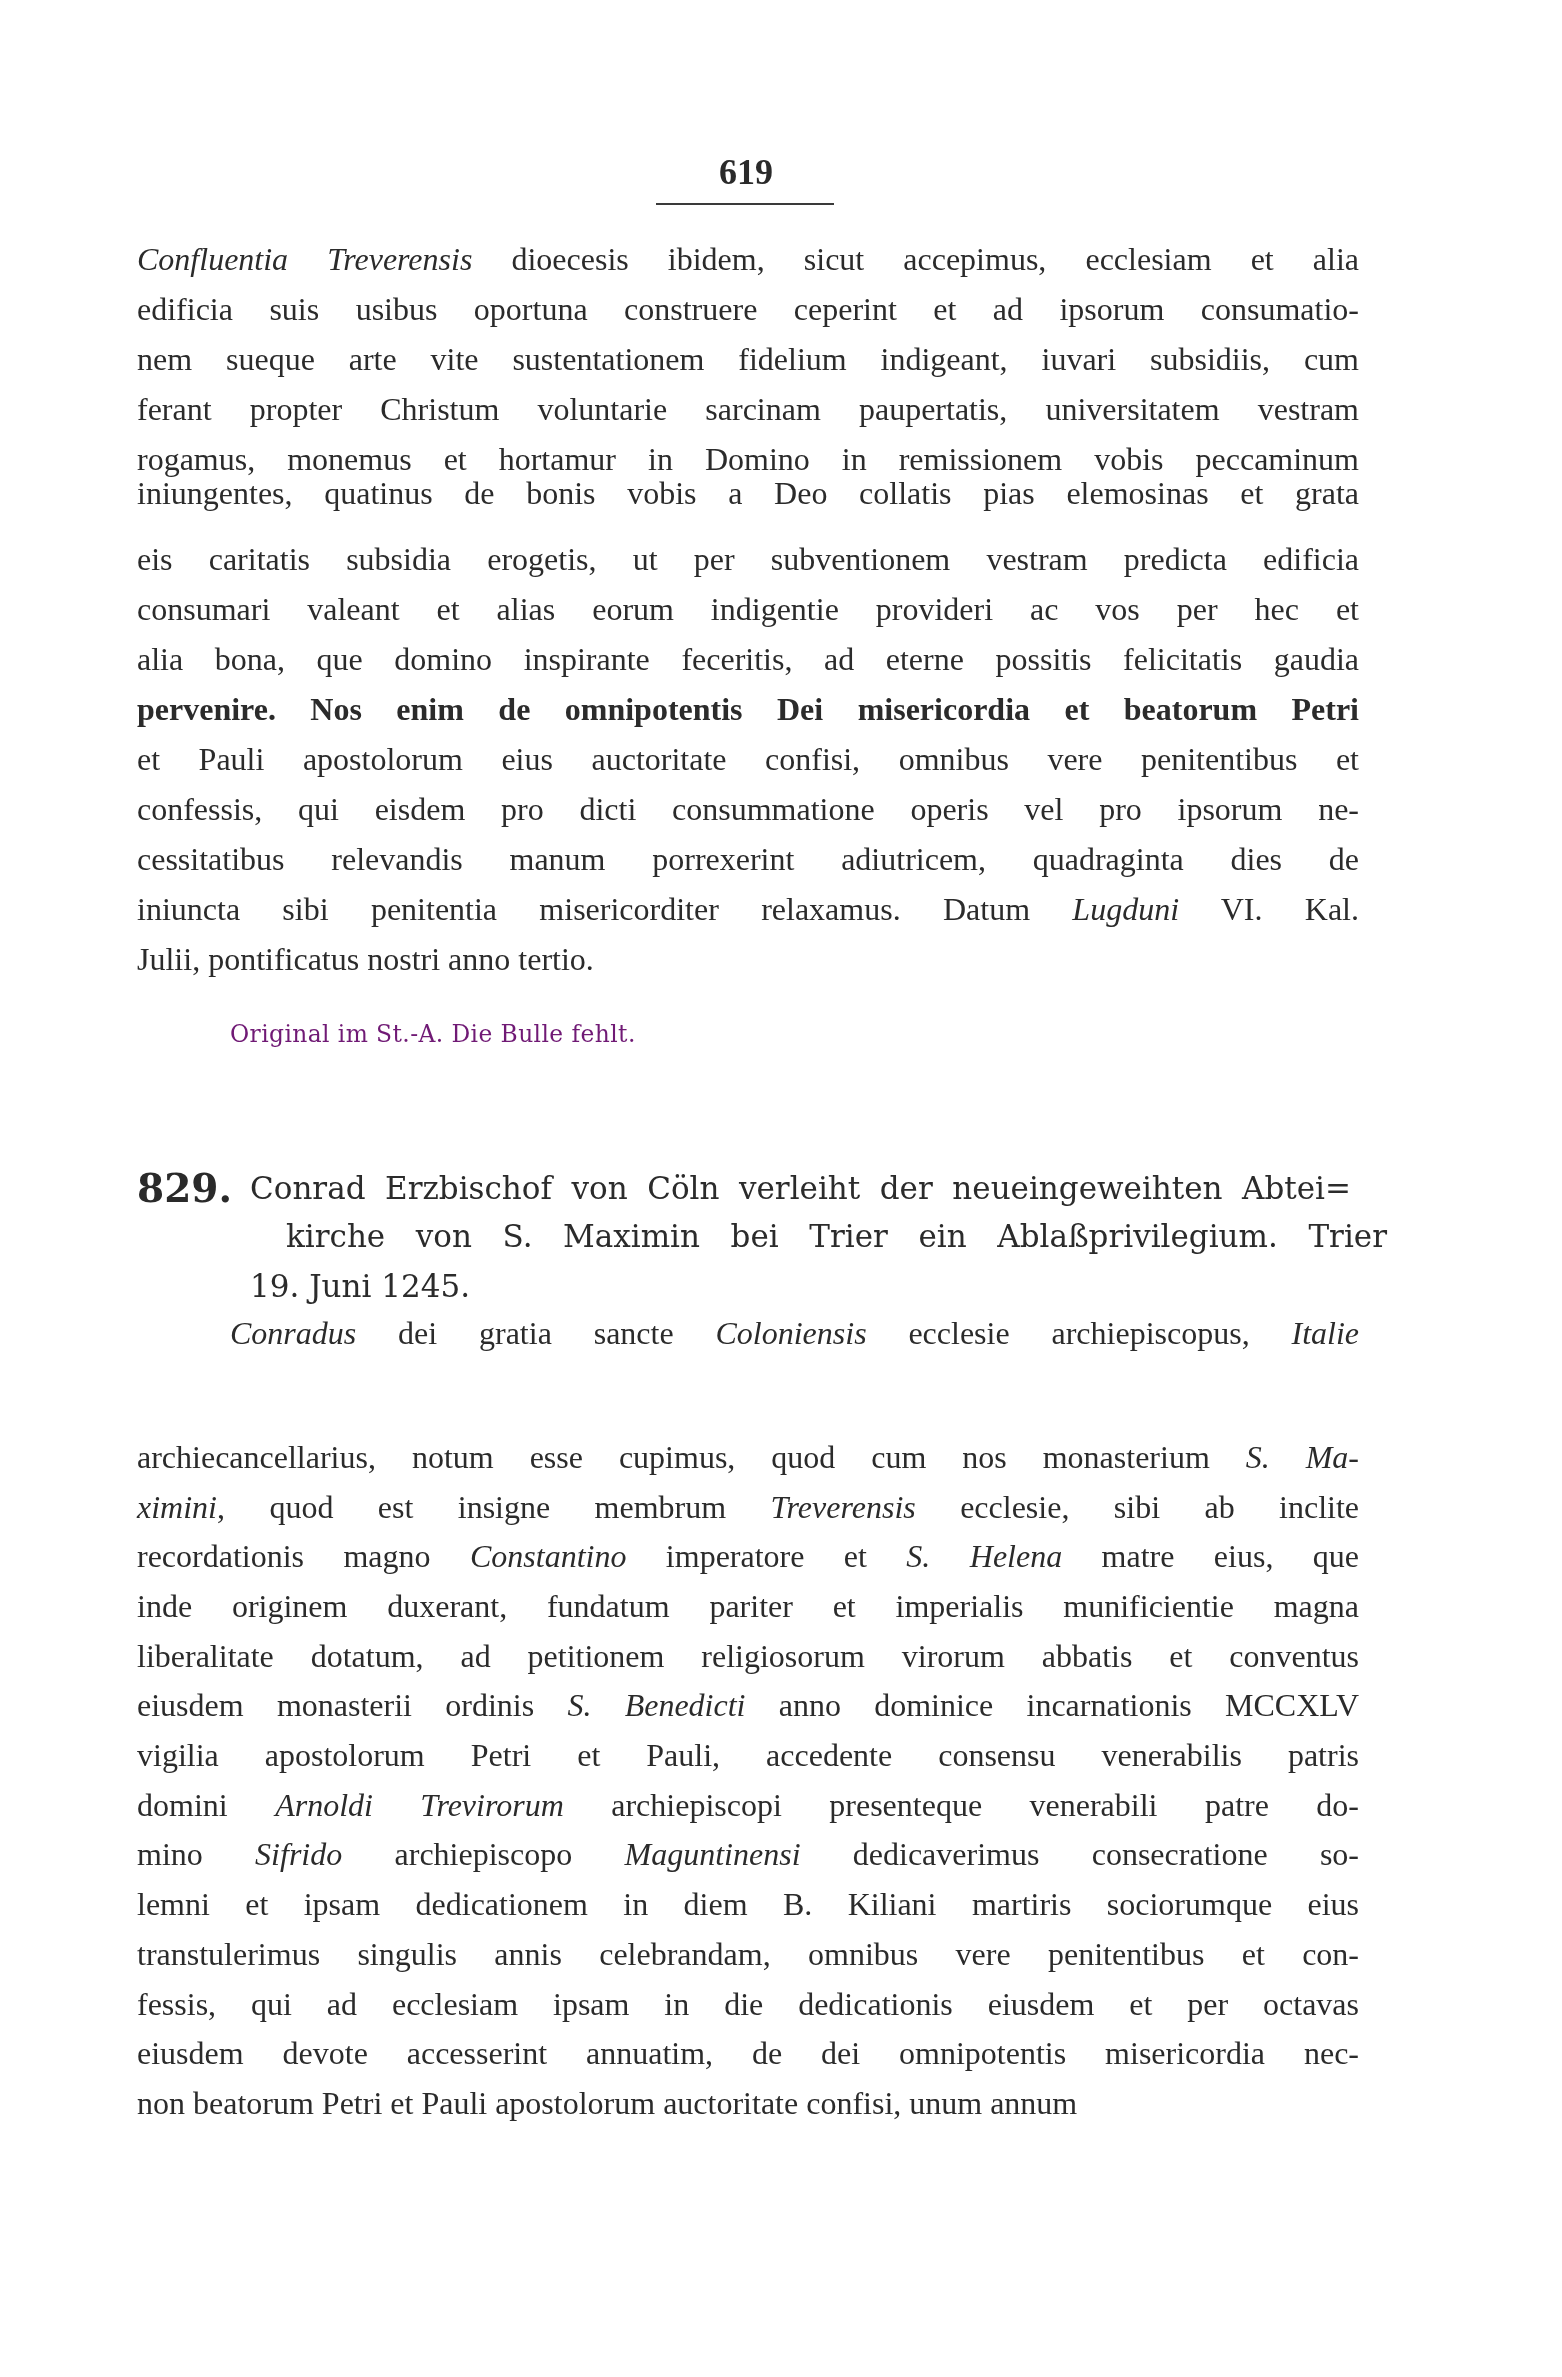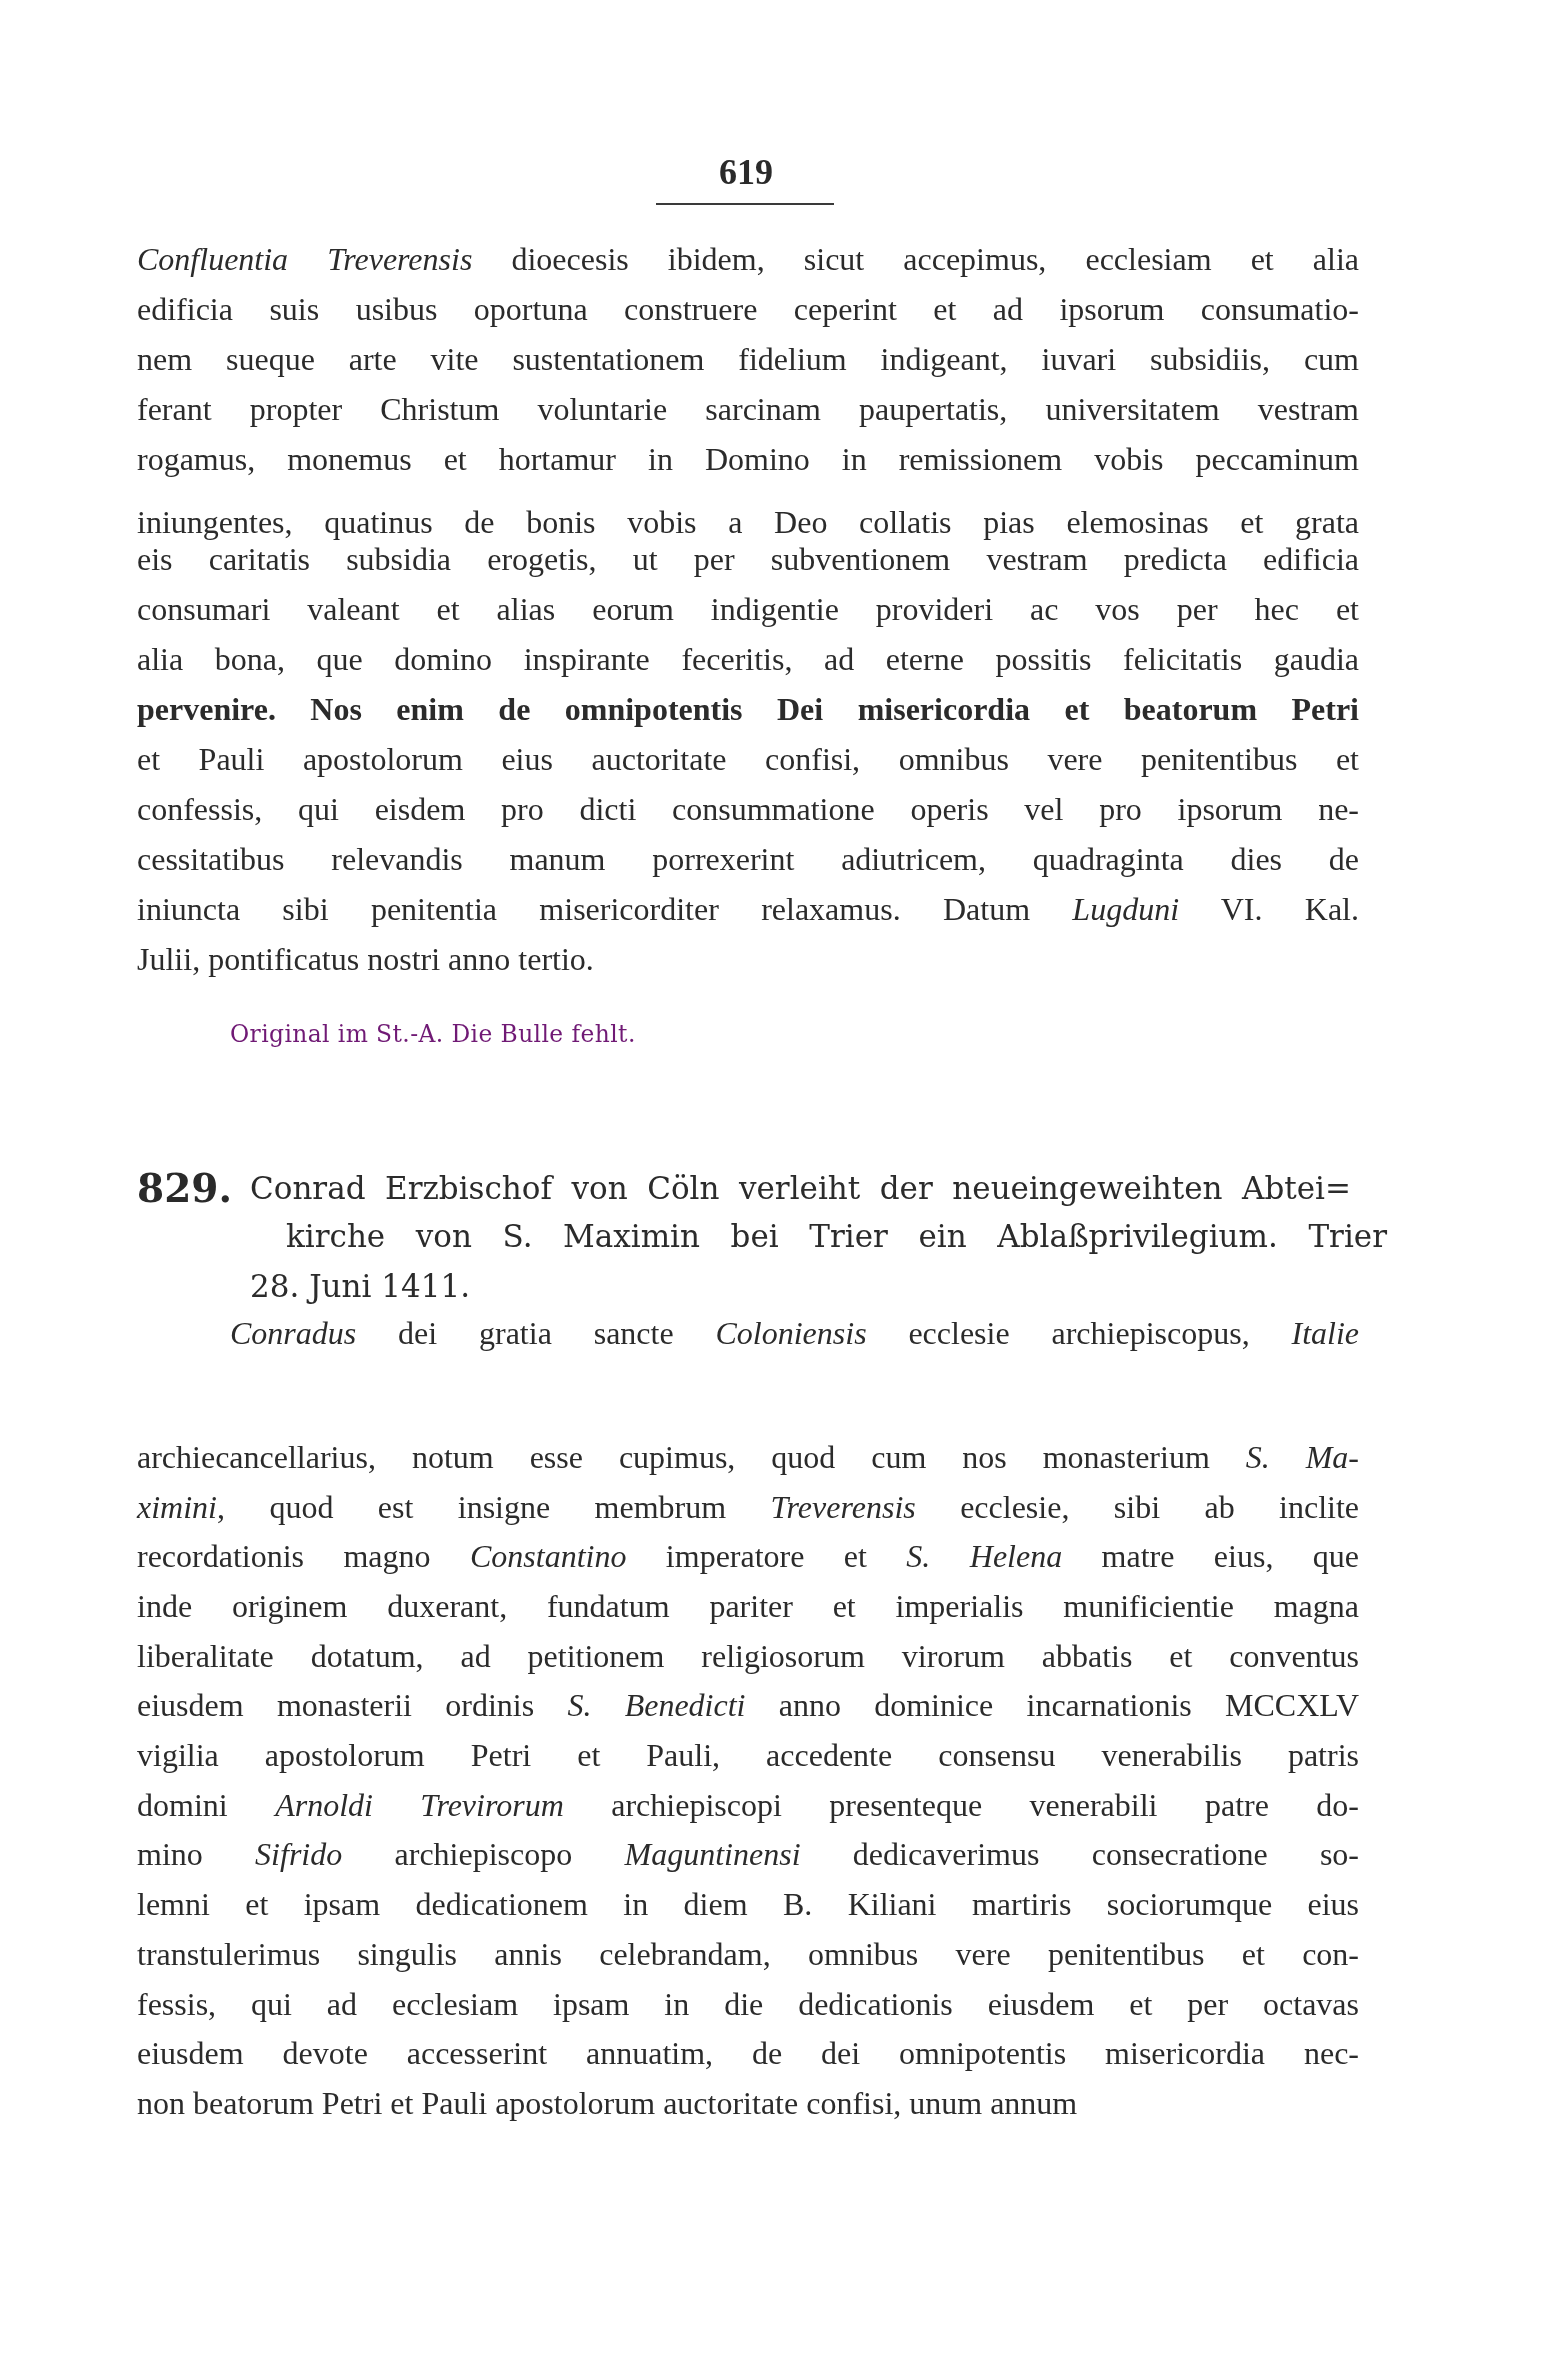--- a/index.html
+++ b/index.html
@@ -29,38 +29,38 @@
 
 <div class="page-number">619</div>
 <div class="page-rule"></div>
 
 <div id="p1">
     <div class="line" style="top: 234px;"><span class="it">Confluentia Treverensis</span><span> dioecesis ibidem, sicut accepimus, ecclesiam et alia</span></div>
     <div class="line" style="top: 284px;"><span>edificia suis usibus oportuna construere ceperint et ad ipsorum consumatio-</span></div>
     <div class="line" style="top: 334px;"><span>nem sueque arte vite sustentationem fidelium indigeant, iuvari subsidiis, cum</span></div>
     <div class="line" style="top: 384px;"><span>ferant propter Christum voluntarie sarcinam paupertatis, universitatem vestram</span></div>
     <div class="line" style="top: 434px;"><span>rogamus, monemus et hortamur in Domino in remissionem vobis peccaminum</span></div>
-    <div class="line" style="top: 497px;"><span>iniungentes, quatinus de bonis vobis a Deo collatis pias elemosinas et grata</span></div>
+    <div class="line" style="top: 468px;"><span>iniungentes, quatinus de bonis vobis a Deo collatis pias elemosinas et grata</span></div>
     <div class="line" style="top: 534px;"><span>eis caritatis subsidia erogetis, ut per subventionem vestram predicta edificia</span></div>
     <div class="line" style="top: 584px;"><span>consumari valeant et alias eorum indigentie provideri ac vos per hec et</span></div>
     <div class="line" style="top: 634px;"><span>alia bona, que domino inspirante feceritis, ad eterne possitis felicitatis gaudia</span></div>
     <div class="line" style="top: 684px; font-weight: bold;"><span>pervenire. Nos enim de omnipotentis Dei misericordia et beatorum Petri</span></div>
     <div class="line" style="top: 734px;"><span>et Pauli apostolorum eius auctoritate confisi, omnibus vere penitentibus et</span></div>
     <div class="line" style="top: 784px;"><span>confessis, qui eisdem pro dicti consummatione operis vel pro ipsorum ne-</span></div>
     <div class="line" style="top: 834px;"><span>cessitatibus relevandis manum porrexerint adiutricem, quadraginta dies de</span></div>
     <div class="line" style="top: 884px;"><span>iniuncta sibi penitentia misericorditer relaxamus. Datum </span><span class="it">Lugduni</span><span> VI. Kal.</span></div>
     <div class="line last" style="top: 934px;"><span>Julii, pontificatus nostri anno tertio.</span></div>
   </div>
 
 <div class="footnote">Original im St.-A. Die Bulle fehlt.</div>
 
 <div class="heading-num">829.</div>
 <div class="heading-line" style="top:1164px;">Conrad Erzbischof von Cöln verleiht der neueingeweihten Abtei=</div>
 <div class="heading-line" style="top:1212px;margin-left:36px;">kirche von S. Maximin bei Trier ein Ablaßprivilegium. Trier</div>
-<div class="heading-line last" style="top:1262px;">28. Juni 1411.</div>
+<div class="heading-line last" style="top:1262px;">19. Juni 1245.</div>
 
 <div id="p2">
     <div class="line indent" style="top: 1308px;"><span class="it">Conradus</span><span> dei gratia sancte </span><span class="it">Coloniensis</span><span> ecclesie archiepiscopus, </span><span class="it">Italie</span></div>
     <div class="line" style="top: 1432px;"><span>archiecancellarius, notum esse cupimus, quod cum nos monasterium </span><span class="it">S. Ma-</span></div>
     <div class="line" style="top: 1482px;"><span class="it">ximini</span><span>, quod est insigne membrum </span><span class="it">Treverensis</span><span> ecclesie, sibi ab inclite</span></div>
     <div class="line" style="top: 1531px;"><span>recordationis magno </span><span class="it">Constantino</span><span> imperatore et </span><span class="it">S. Helena</span><span> matre eius, que</span></div>
     <div class="line" style="top: 1581px;"><span>inde originem duxerant, fundatum pariter et imperialis munificientie magna</span></div>
     <div class="line" style="top: 1631px;"><span>liberalitate dotatum, ad petitionem religiosorum virorum abbatis et conventus</span></div>
     <div class="line" style="top: 1680px;"><span>eiusdem monasterii ordinis </span><span class="it">S. Benedicti</span><span> anno dominice incarnationis MCCXLV</span></div>
     <div class="line" style="top: 1730px;"><span>vigilia apostolorum Petri et Pauli, accedente consensu venerabilis patris</span></div>

